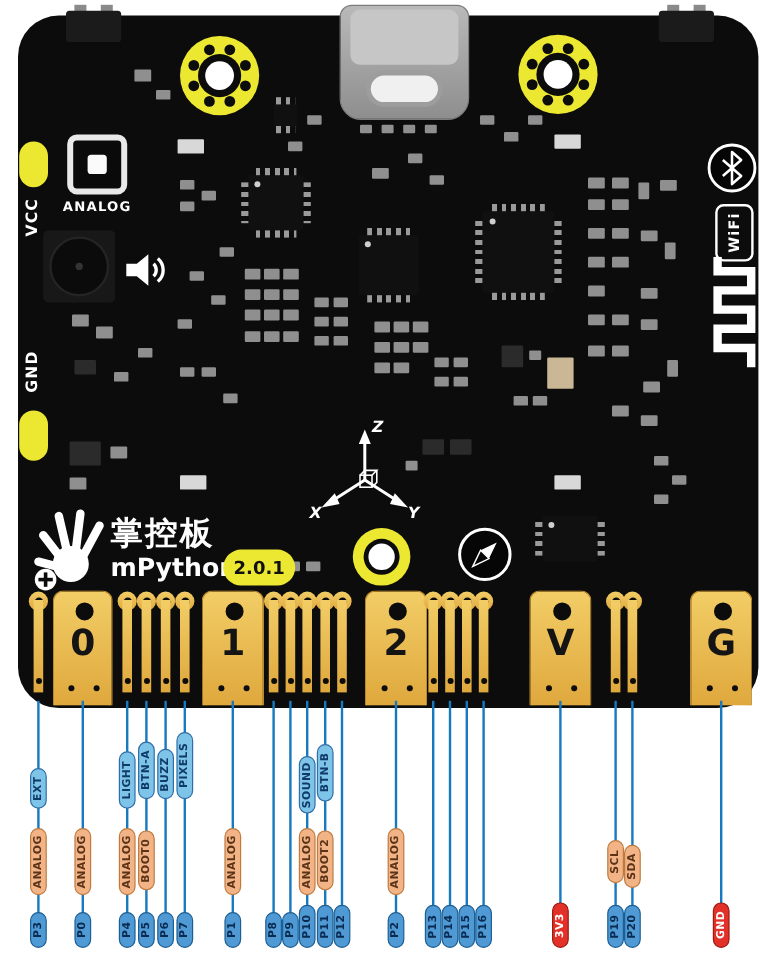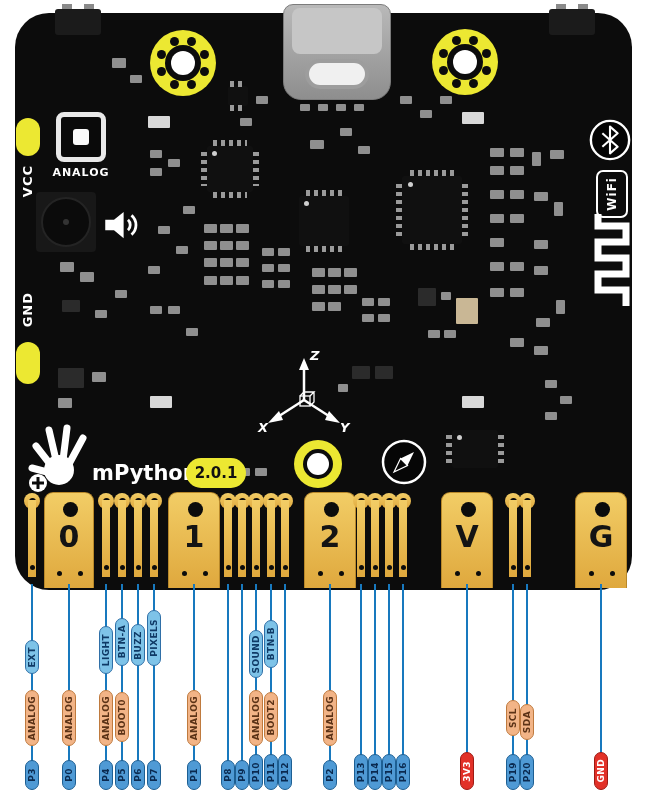--- a/index.html
+++ b/index.html
@@ -317,20 +317,21 @@
       <line x1="32" y1="42" x2="25" y2="12"></line>
       <line x1="39" y1="42" x2="43" y2="10"></line>
       <line x1="45" y1="46" x2="59" y2="20"></line>
       <line x1="23" y1="54" x2="8" y2="50"></line>
     </g>
     <circle cx="35" cy="52" r="15" fill="#fff"></circle>
     <circle cx="14" cy="65" r="9" fill="#fff"></circle>
     <rect x="12.5" y="59" width="3" height="12" fill="#0c0c0c"></rect>
     <rect x="8" y="63.5" width="12" height="3" fill="#0c0c0c"></rect>
   </svg>
+  <div class="cn-title">掌控板</div>
   <div class="en-title">mPython</div>
   <div class="version-badge">2.0.1</div>
 
   <div class="bc-hole-y"></div>
   <div class="bc-hole-b"></div>
   <div class="bc-hole-w"></div>
 
   <svg class="abs" style="left:380px;top:438px;" width="48" height="48" viewBox="0 0 48 48">
     <circle cx="24" cy="24" r="21" fill="#060606" stroke="#fff" stroke-width="2.5"></circle>
     <polygon points="34,14 20.5,20.5 27.5,27.5" fill="#fff"></polygon>

